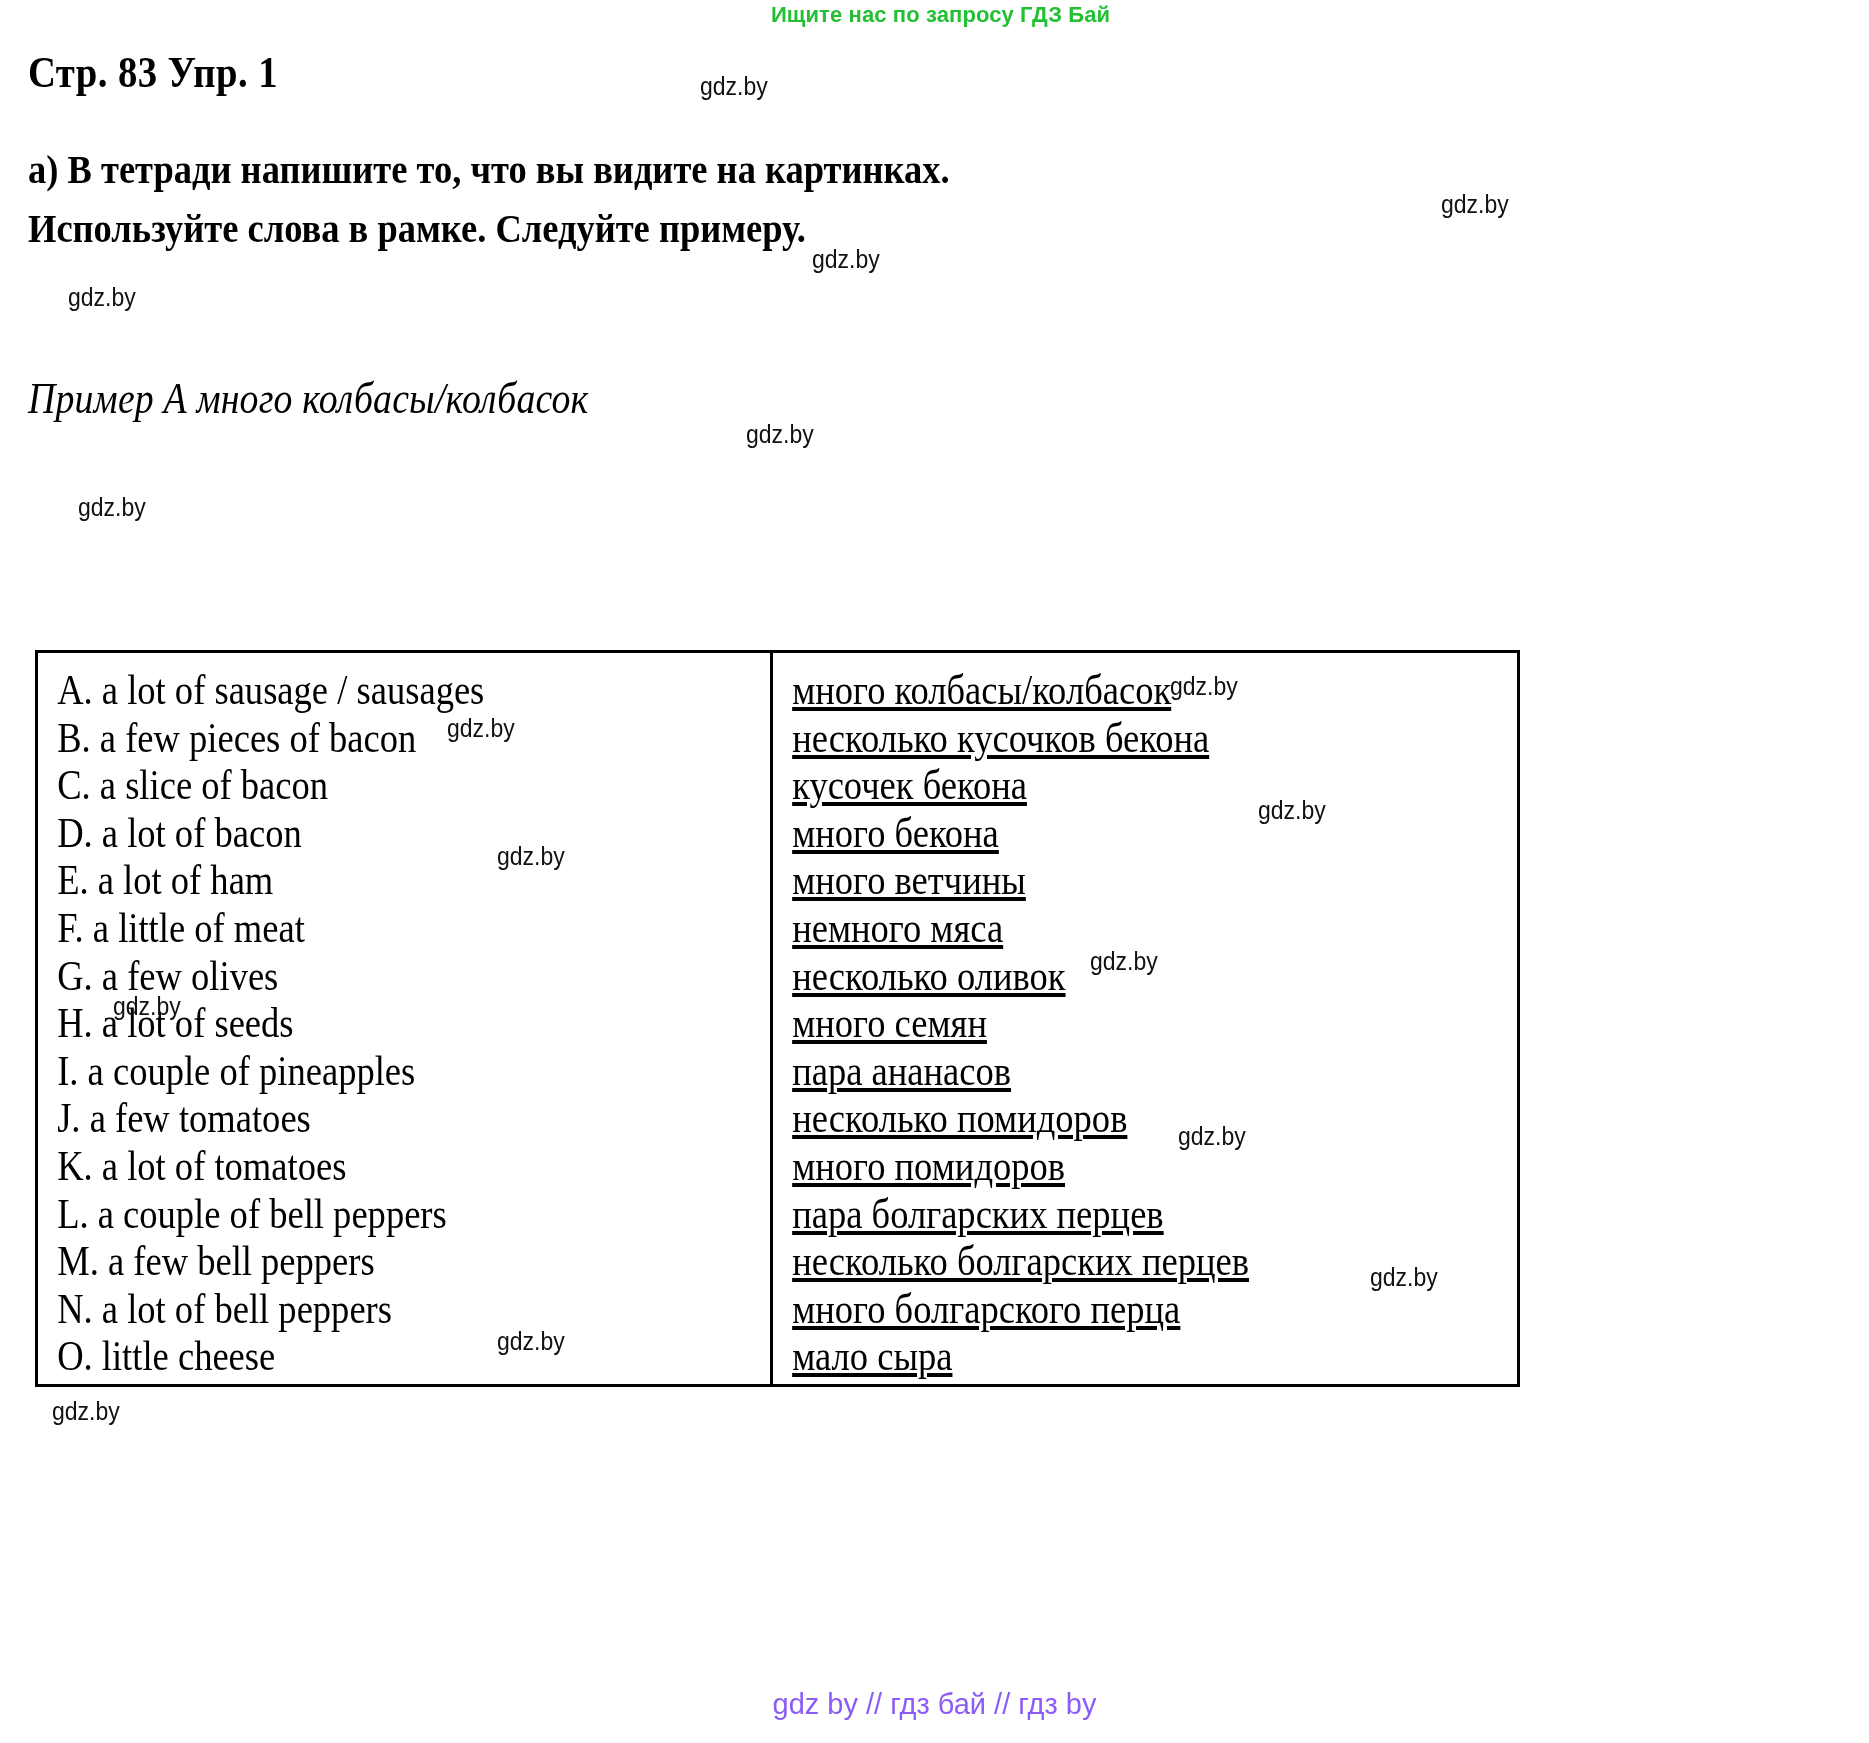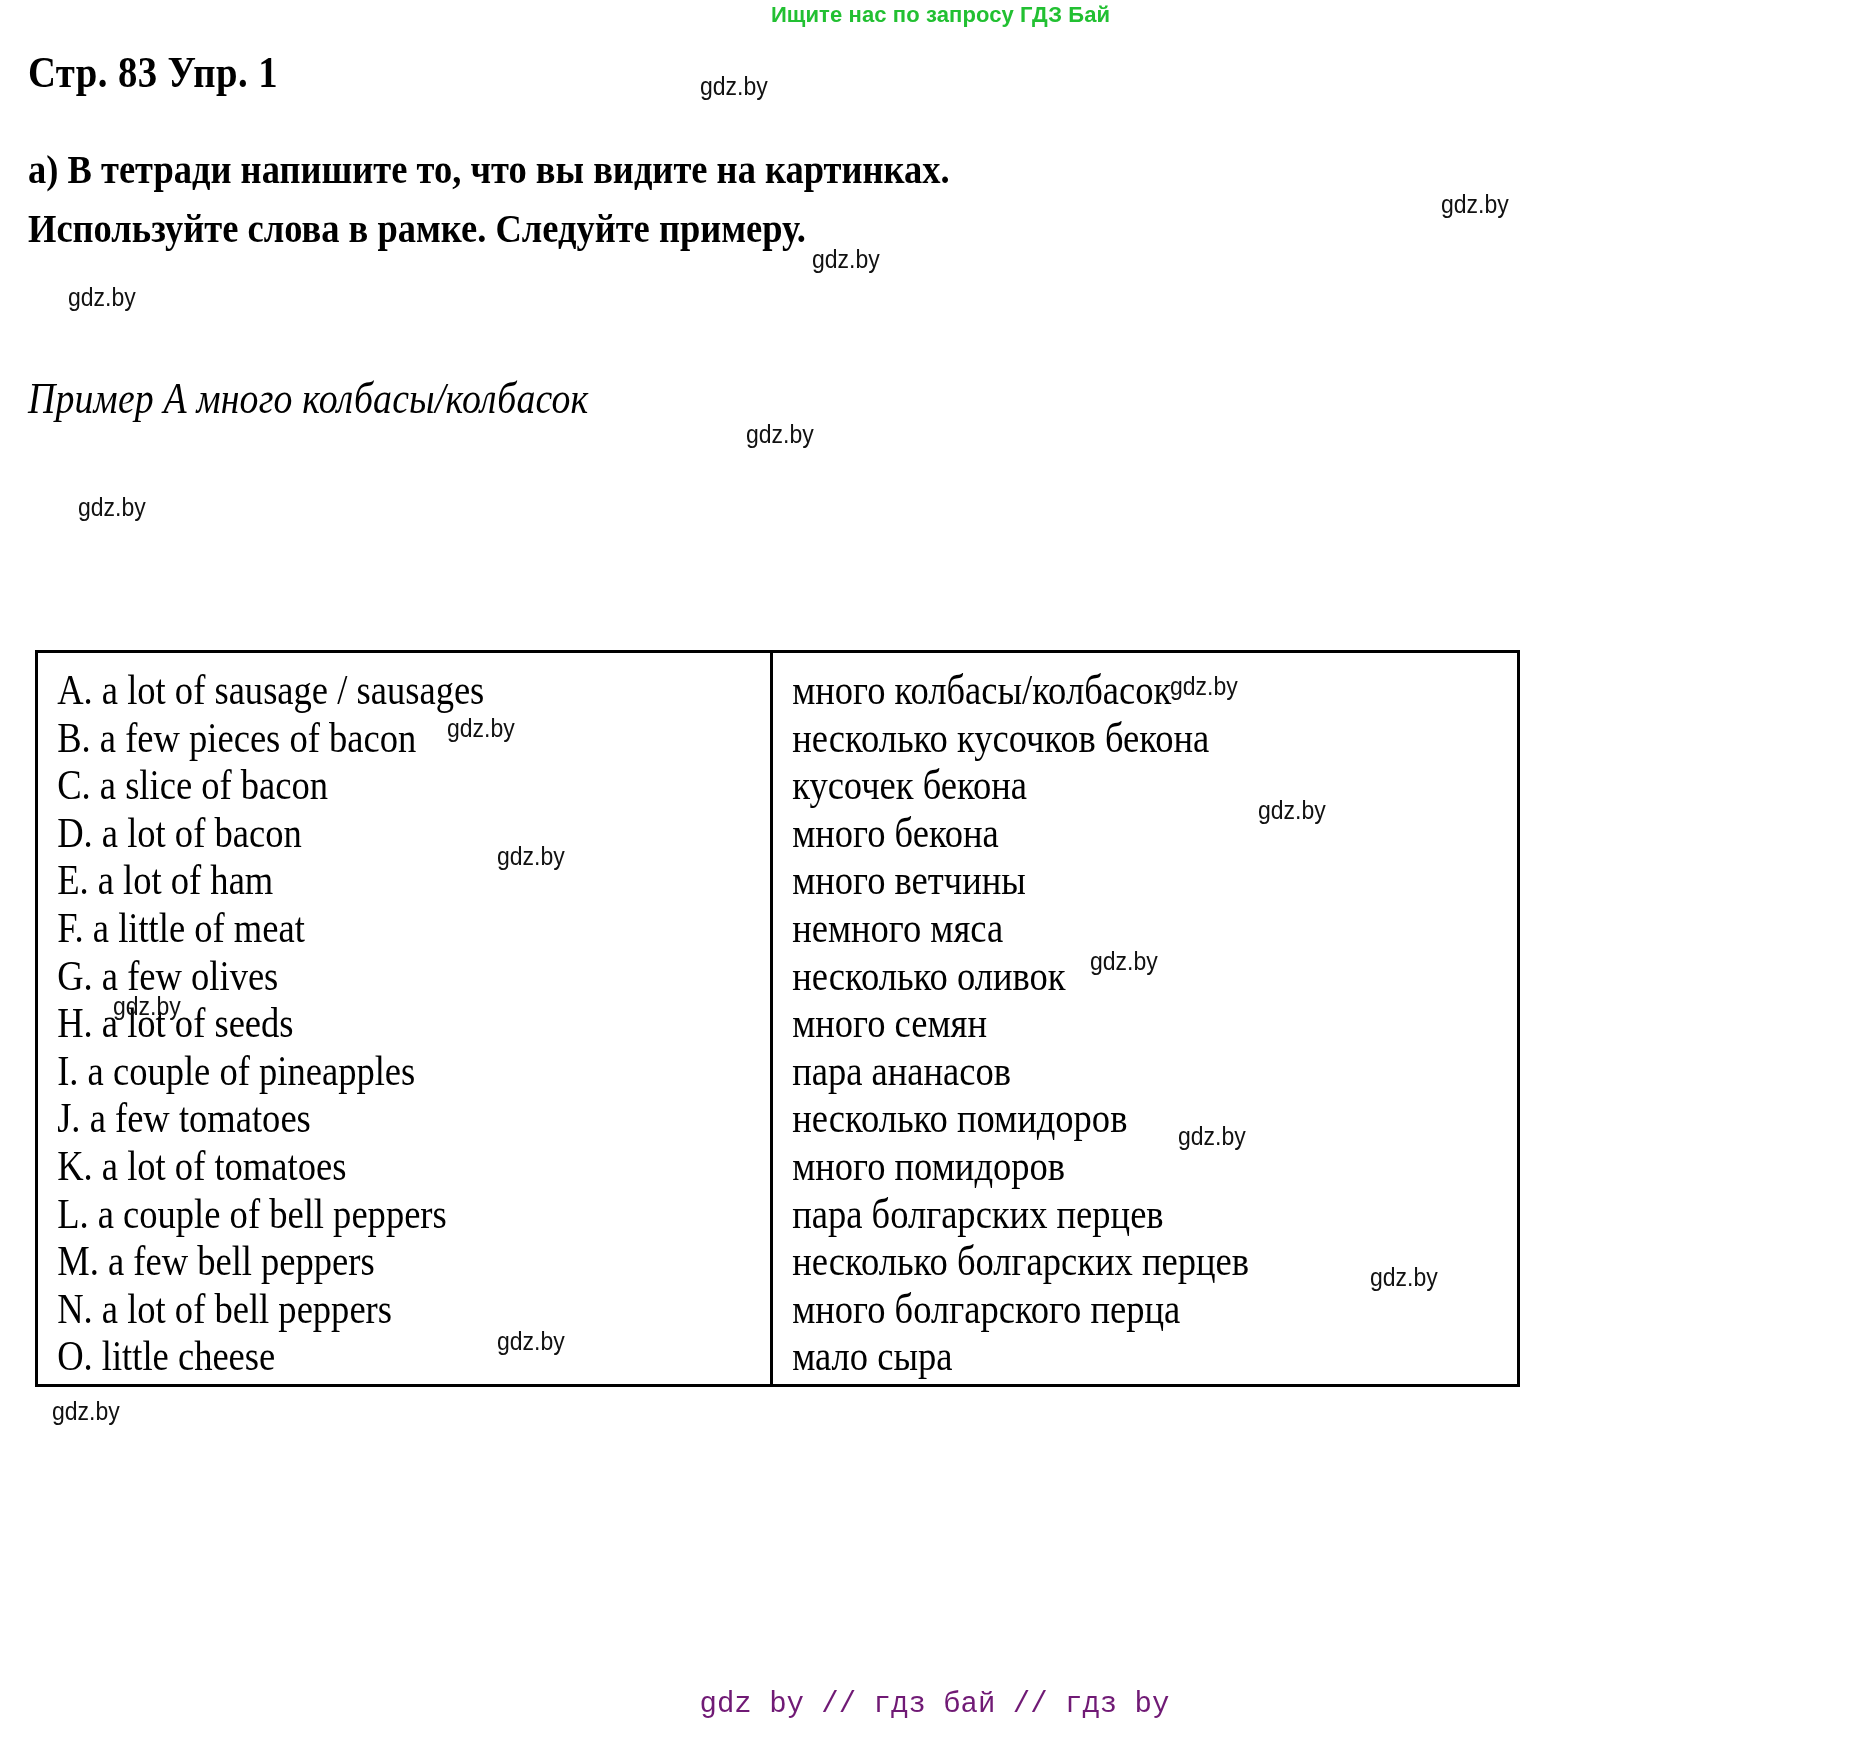--- a/index.html
+++ b/index.html
@@ -92,21 +92,21 @@
     height: 737px;
     border: 3px solid #000000;
     display: flex;
   }
   .col {
     height: 100%;
     padding: 14px 0 0 0;
     overflow: hidden;
   }
   .col-left  { width: 735px; border-right: 3px solid #000000; }
-  .col-right { flex: 1 1 auto; }
+  .col-right { flex: 1 1 auto; text-decoration: underline; }
 
   .col ul { list-style: none; margin: 0; padding: 0; }
   .col li {
     font-family: "Liberation Serif", serif;
     font-size: 42px;
     line-height: 47.6px;
     white-space: nowrap;
     transform: scaleX(0.87);
     transform-origin: left center;
     color: #000;
@@ -194,13 +194,13 @@
     <div class="wm" style="left: 1258px; top: 796px;">gdz.by</div>
     <div class="wm" style="left: 497px; top: 842px;">gdz.by</div>
     <div class="wm" style="left: 1090px; top: 947px;">gdz.by</div>
     <div class="wm" style="left: 113px; top: 992px;">gdz.by</div>
     <div class="wm" style="left: 1178px; top: 1122px;">gdz.by</div>
     <div class="wm" style="left: 1370px; top: 1263px;">gdz.by</div>
     <div class="wm" style="left: 497px; top: 1327px;">gdz.by</div>
     <div class="wm" style="left: 52px; top: 1397px;">gdz.by</div>
   </div>
 
-<div class="footer" style="color: #701a75; font-family: Liberation Mono, monospace;">gdz by  //  гдз бай  //  гдз by</div>
+<div class="footer" style="color: #8b5cf6;">gdz by  //  гдз бай  //  гдз by</div>
 
 </body></html>

